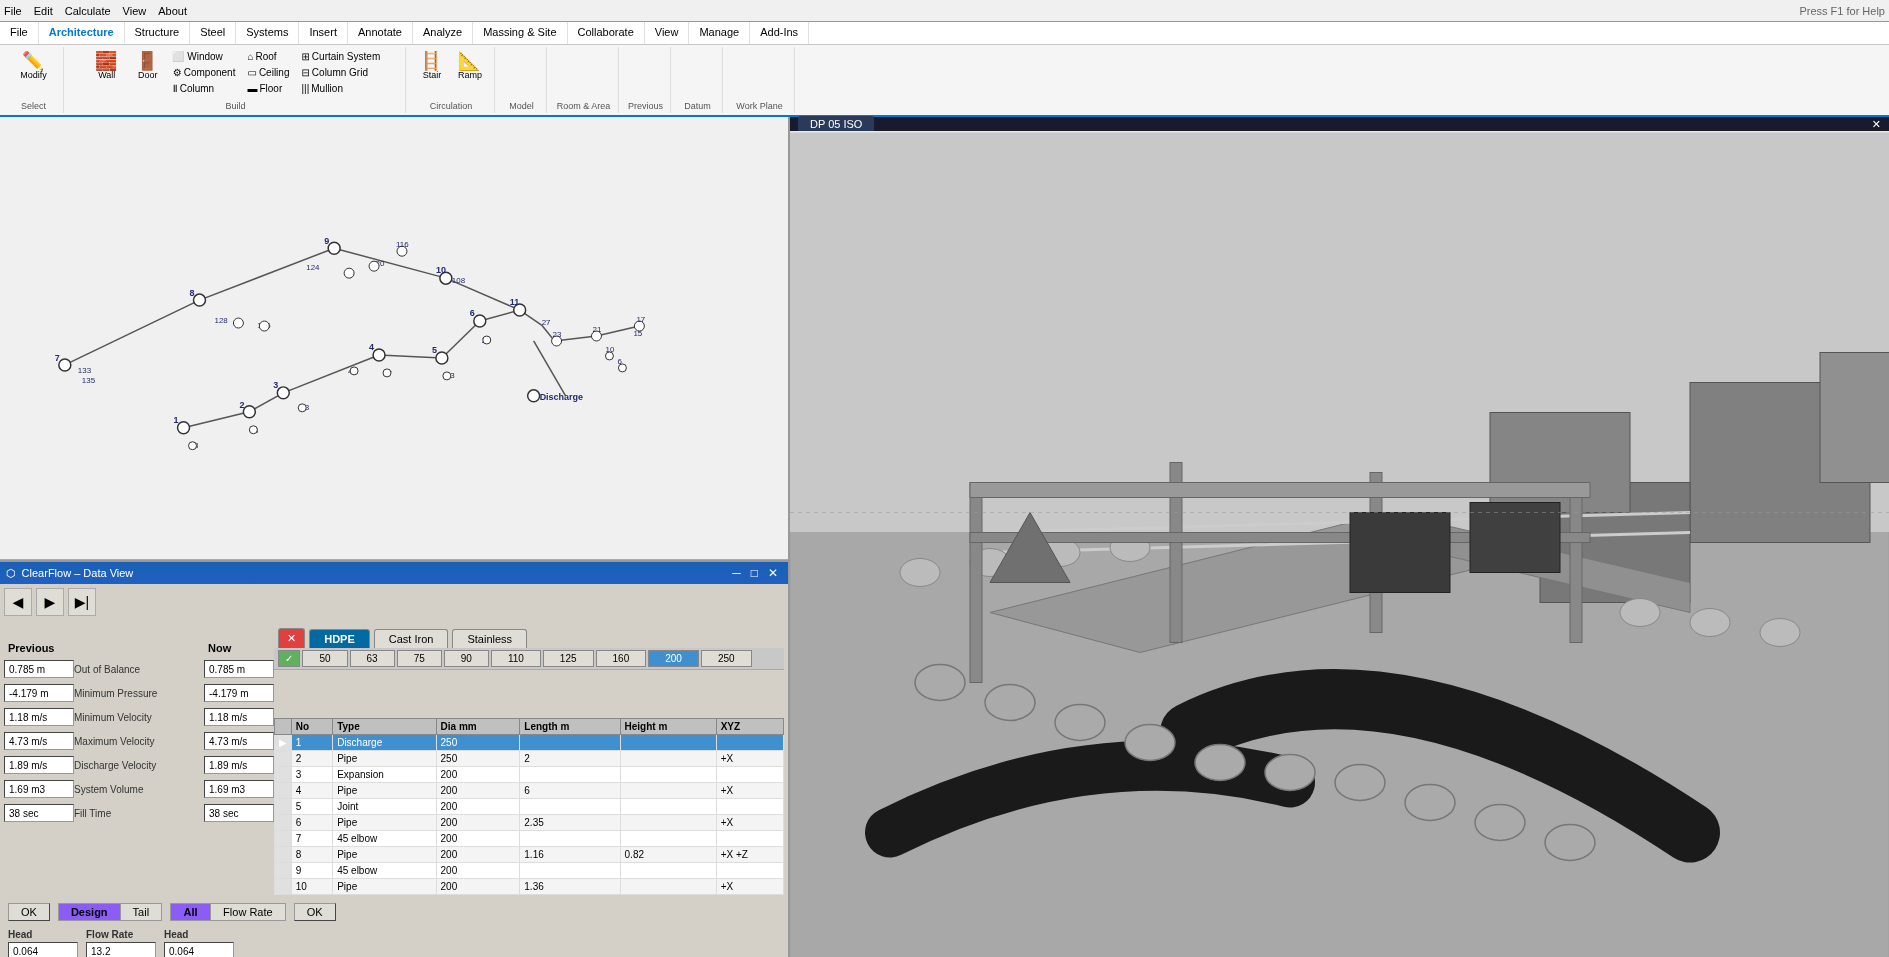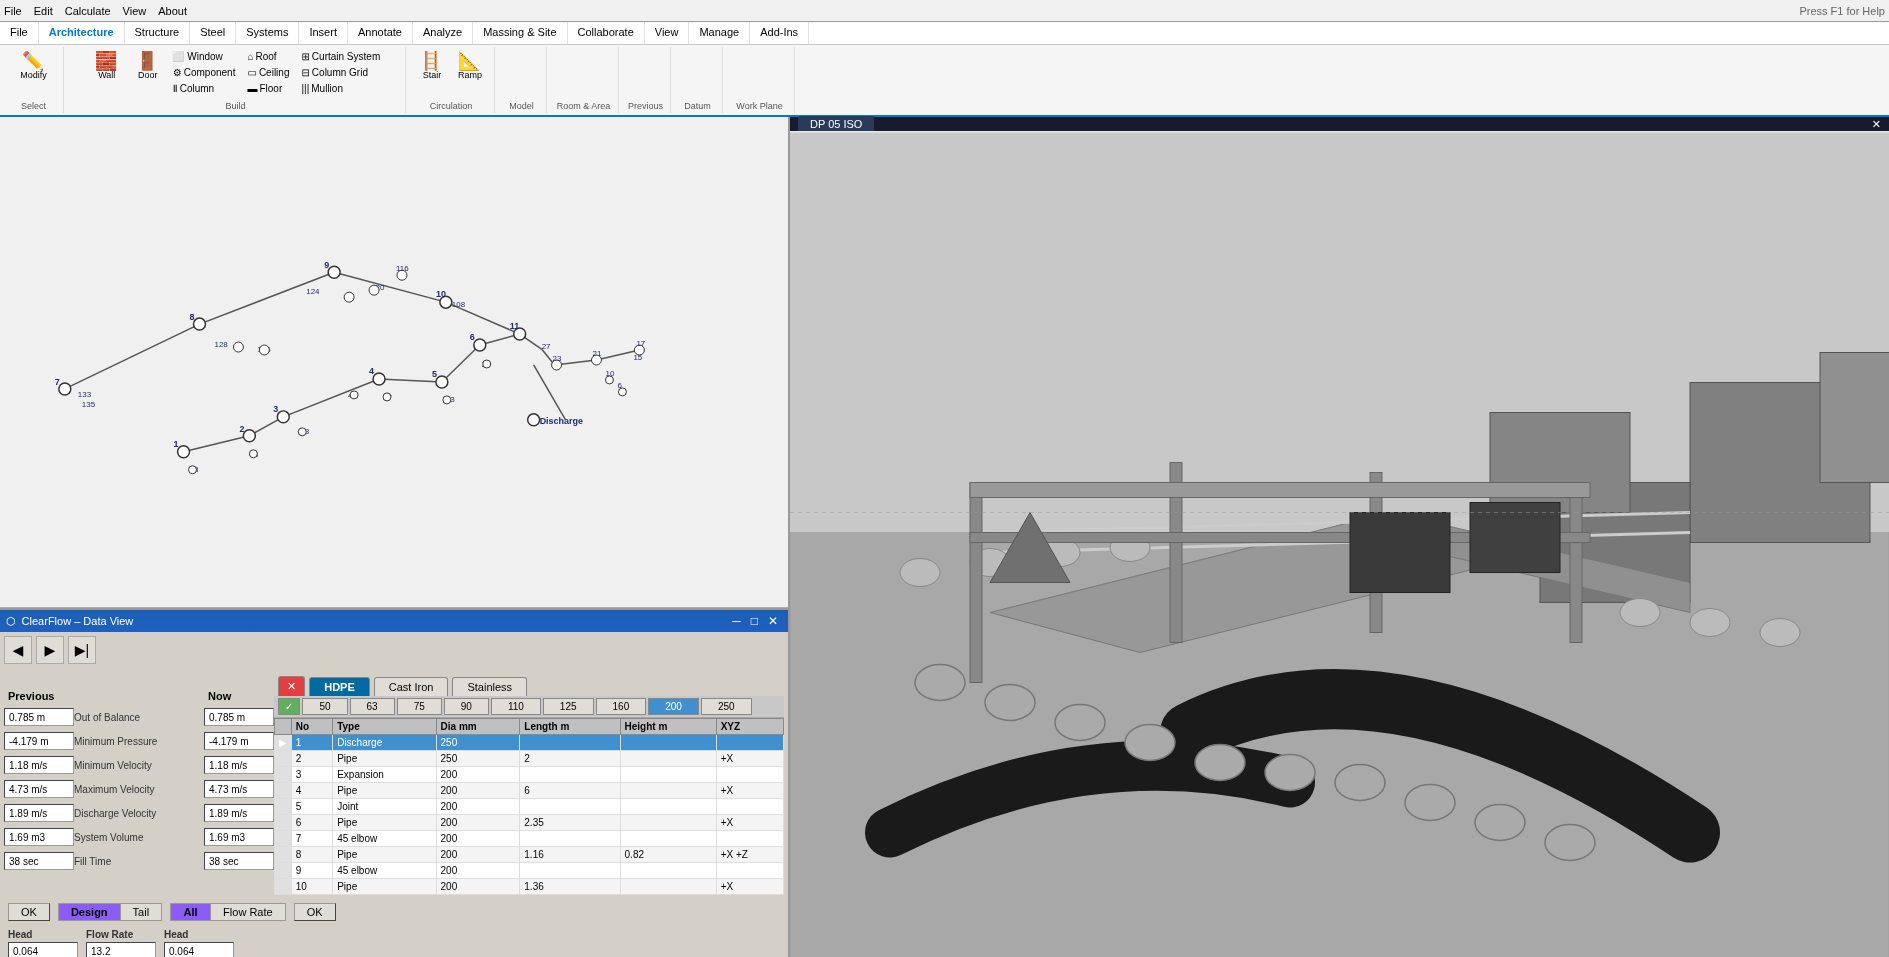--- a/index.html
+++ b/index.html
@@ -69,21 +69,21 @@
     #pipe-tabs { display: flex; padding: 4px 4px 0; gap: 4px; background: #d4d0c8; align-items: flex-end; }
     .pipe-tab { padding: 3px 14px; border: 1px solid #888; border-bottom: none; cursor: pointer; font-size: 11px; background: #e0ddd6; border-radius: 3px 3px 0 0; }
     .pipe-tab.active { background: #0369a1; color: white; font-weight: bold; }
     .pipe-tab.x-btn { background: #e04040; color: white; padding: 3px 8px; }
 
     #size-tabs { display: flex; padding: 2px 4px; gap: 2px; background: #c8c8c8; border-bottom: 1px solid #aaa; flex-wrap: wrap; }
     .size-tab { padding: 2px 16px; border: 1px solid #888; cursor: pointer; font-size: 10px; background: #e0ddd6; }
     .size-tab.active { background: #4090d0; color: white; }
     .size-tab.check { background: #60b060; color: white; padding: 2px 6px; }
 
-    #pipe-table { flex: 1; overflow-y: auto; }
+    #pipe-table { flex: 1; overflow-y: auto; margin-top: 48px; }
     table { width: 100%; border-collapse: collapse; font-size: 10px; }
     thead th { background: #c0c0c0; border: 1px solid #888; padding: 2px 4px; text-align: left; font-size: 10px; position: sticky; top: 0; }
     tbody tr { background: white; }
     tbody tr:nth-child(even) { background: #f4f4f4; }
     tbody tr.selected { background: #4090d0; color: white; }
     tbody td { border: 1px solid #ddd; padding: 2px 4px; }
     .arrow-col { width: 16px; background: #e0e0e0; text-align: center; }
 
     
     #right-pane { flex: 1; display: flex; flex-direction: column; background: white; }

